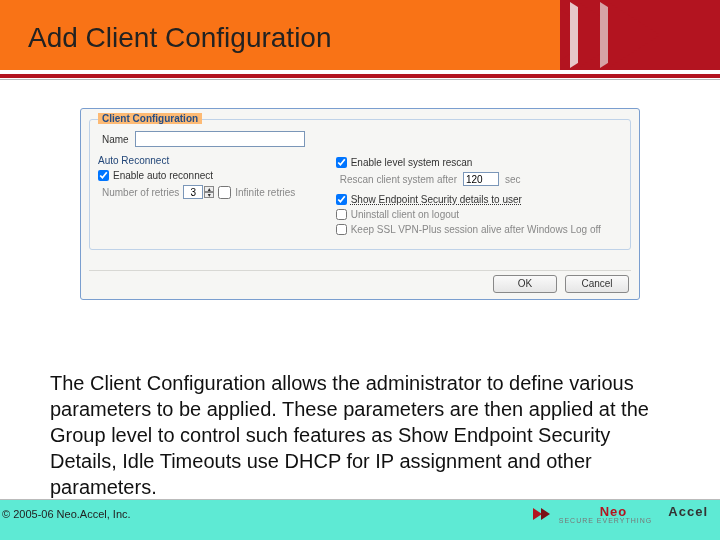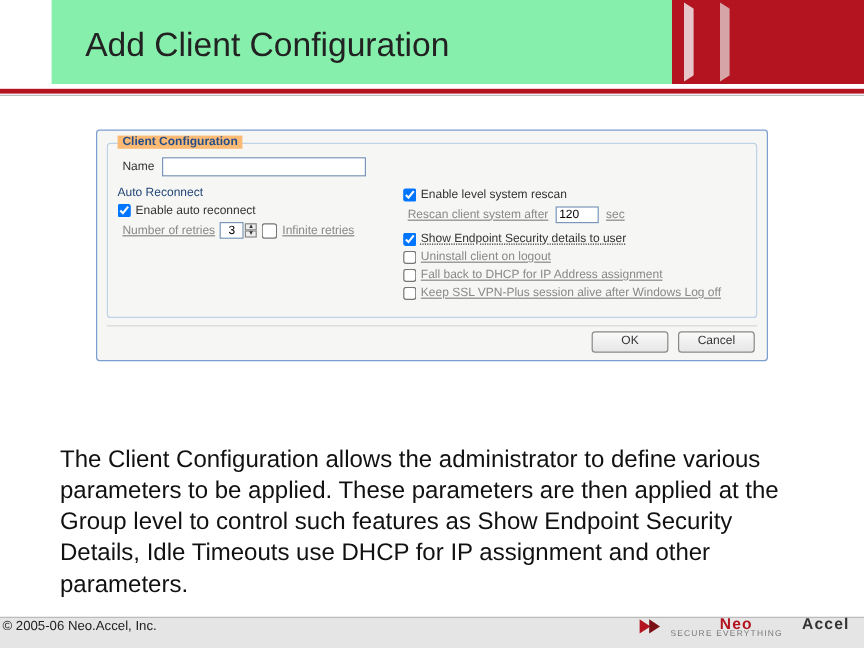--- a/index.html
+++ b/index.html
@@ -7,22 +7,21 @@
     width: 720px;
     height: 540px;
     font-family: Arial, Helvetica, sans-serif;
     background: #fff;
     position: relative;
     overflow: hidden;
   }
   .header {
     position: relative;
     height: 70px;
-    background: #86efac;
-    margin-left: 43px;
+    background: #f97316;
   }
   .title {
     font-size: 28px;
     font-weight: normal;
     color: #222;
     padding: 22px 0 0 28px;
   }
   .red-band {
     position: absolute;
     top: 0;
@@ -100,27 +99,27 @@
     font-size: 10px;
     text-align: left;
     padding: 0 2px;
   }
   .cols { display: flex; margin-top: 6px; gap: 20px;}
   .col-left { width: 43%; }
   .col-right { width: 57%; border-left:1px solid transparent;}
   .sub-head { color:#224678; font-size:10px; margin: 2px 0 4px 0; }
   .chk { display:flex; align-items:center; gap:4px; margin: 4px 0; }
   .chk input[type=checkbox]{ width:11px; height:11px; }
-  .dim { color:#888;text-decoration:underline; }
+  .dim { color:#888; }
   .spin { display:inline-flex; align-items:center; }
   .spin input { width:20px; height:14px; border:1px solid #7a96b8; font-size:10px; text-align:center;}
   .spin .btns { display:flex; flex-direction:column; margin-left:1px;}
   .spin .btns div { width:10px; height:6px; border:1px solid #888; background:#eee; font-size:6px; line-height:4px; text-align:center;}
   .btnbar {
-    display:flex; justify-content:flex-end; gap:8px; margin-top:6px; padding:4px 2px 0 0;
+    display:flex; justify-content:flex-end; gap:8px; margin-top:20px; padding:4px 2px 0 0;
     border-top:1px solid #d8d8d4;
   }
   .btn {
     min-width:64px; height:18px; border:1px solid #888; border-radius:3px;
     background: linear-gradient(#fafafa,#e6e6e6);
     font-size:10px; text-align:center; line-height:16px; cursor:pointer;
   }
 
   .desc {
     position:absolute;
@@ -128,29 +127,29 @@
     left: 50px;
     right: 50px;
     font-size: 20px;
     line-height: 1.3;
     color:#111;
   }
 
   .footer {
     position:absolute;
     bottom:0; left:0; right:0;
-    height:26px;
+    height:41px;
     border-top:1px solid #bbb;
     font-size:11px;
     color:#222;
     display:flex;
     align-items:center;
     justify-content:space-between;
     padding: 0 12px 12px 2px;
-    background:#e5e5e5;
+    background:#5eead4;
   }
   .logo { display:flex; align-items:center; gap:6px; }
   .logo-mark {
     width:20px; height:16px; position:relative;
   }
   .logo-mark::before, .logo-mark::after{
     content:""; position:absolute; border-style:solid;
   }
   .logo-mark::before{
     left:0; top:2px; border-width:6px 0 6px 9px; border-color:transparent transparent transparent #b31420;
@@ -222,24 +221,20 @@
         <div class="chk" style="margin-top:8px;">
           <input type="checkbox" checked="" style="">
           <span style="text-decoration:underline dotted;">Show Endpoint Security details to user</span>
         </div>
         <div class="chk">
           <input type="checkbox" style="">
           <span class="dim">Uninstall client on logout</span>
         </div>
         <div class="chk">
           <input type="checkbox" style="">
-          <span class="dim">Fall back to DHCP for IP Address assignment</span>
-        </div>
-        <div class="chk">
-          <input type="checkbox" style="">
           <span class="dim">Keep SSL VPN-Plus session alive after Windows Log off</span>
         </div>
       </div>
     </div>
   </div>
 
   <div class="btnbar">
     <div class="btn">OK</div>
     <div class="btn">Cancel</div>
   </div>

